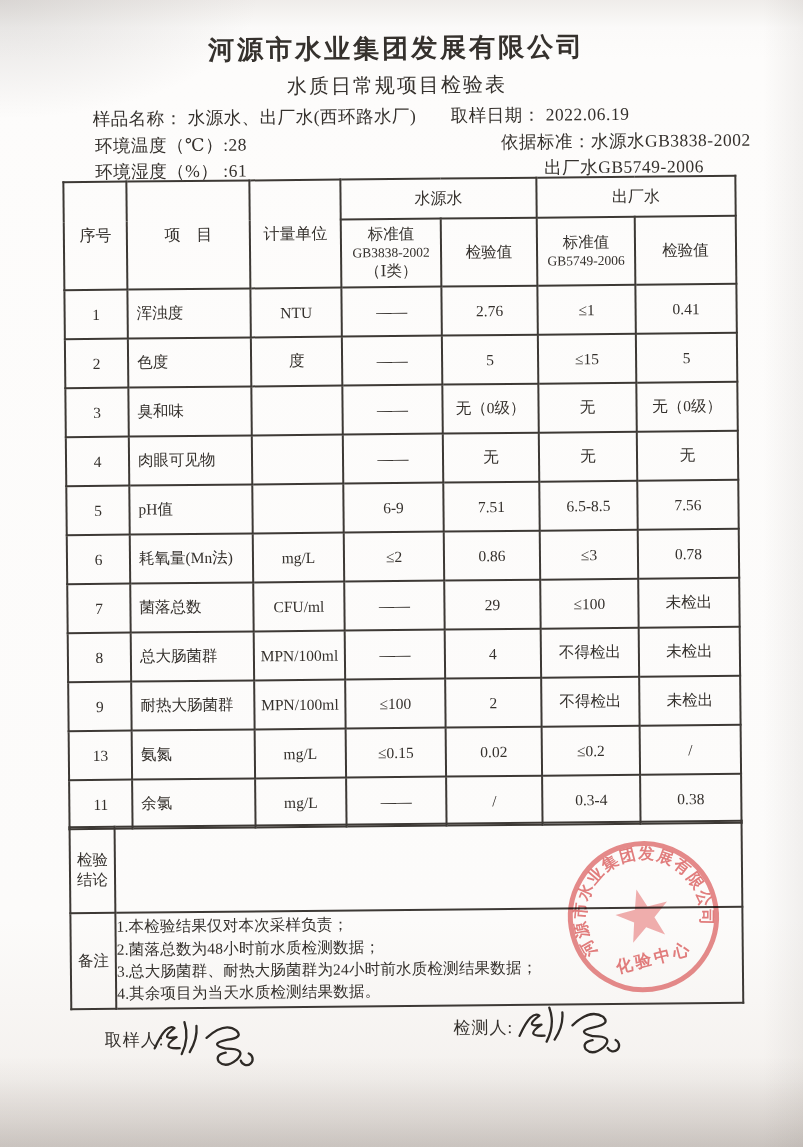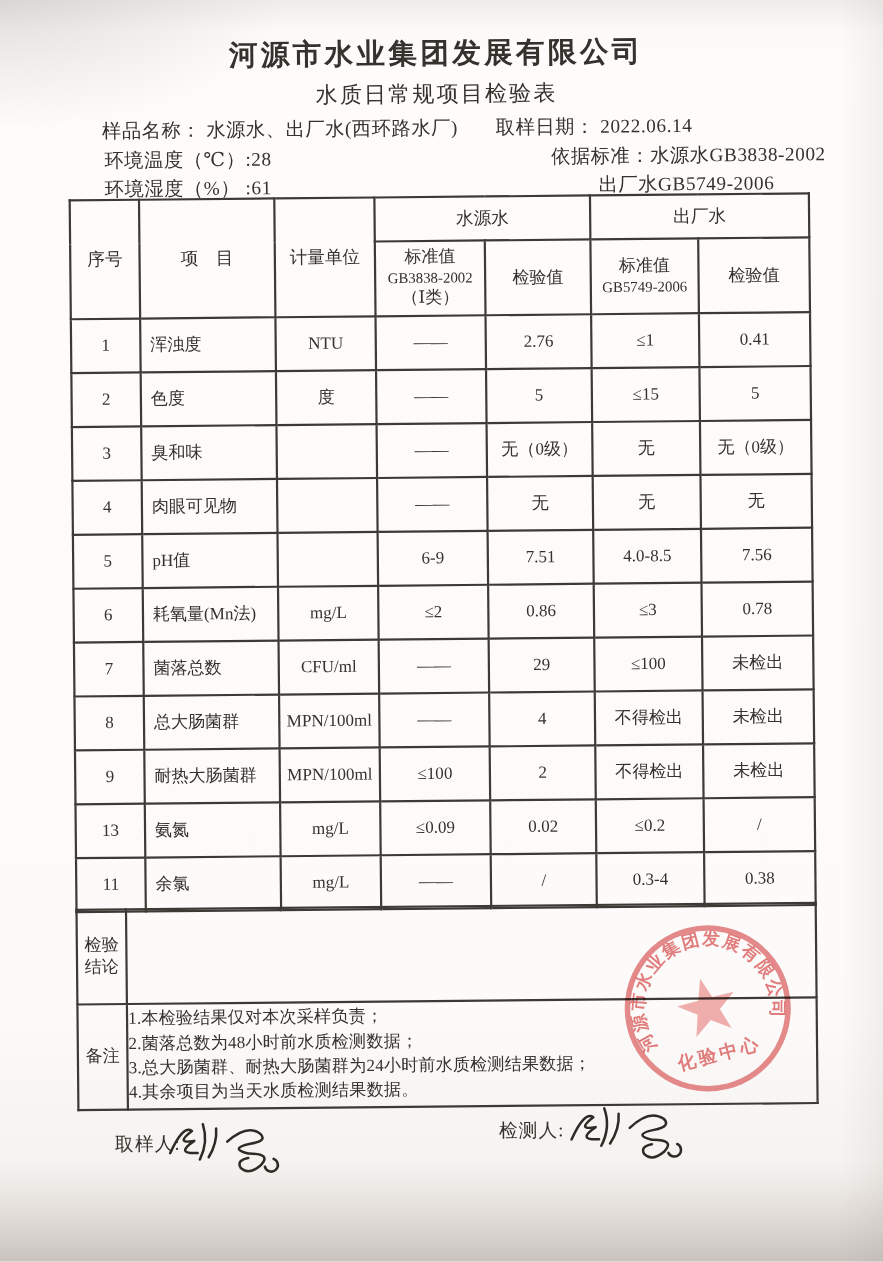--- a/index.html
+++ b/index.html
@@ -78,21 +78,21 @@
 <div class="photo"></div>
 <div class="shade-top-left"></div>
 <div class="shade-right"></div>
 
 <div class="doc">
 
   <div class="company">河源市水业集团发展有限公司</div>
   <div class="form-title">水质日常规项目检验表</div>
 
   <div class="info-line" style="left:97px;top:104px;"><span>样品名称：</span> <span>水源水、出厂水(西环路水厂)</span></div>
-  <div class="info-line" style="left:455px;top:104px;"><span>取样日期：</span> <span>2022.06.14</span></div>
+  <div class="info-line" style="left:455px;top:104px;"><span>取样日期：</span> <span>2022.06.19</span></div>
   <div class="info-line" style="left:99px;top:131px;">环境温度（℃）:28</div>
   <div class="info-line" style="left:505px;top:131px;"><span>依据标准：</span><span>水源水GB3838-2002</span></div>
   <div class="info-line" style="left:99px;top:157px;">环境湿度（%） :61</div>
   <div class="info-line" style="left:548px;top:157px;">出厂水GB5749-2006</div>
 
   <table class="tbl">
     <colgroup>
       <col style="width:63px">
         <col style="width:123px">
         <col style="width:91px">
@@ -159,21 +159,21 @@
           <td>无</td>
           <td>无</td>
           <td>无</td>
         </tr>
         <tr style="height: 49px;">
           <td>5</td>
           <td class="item-col">pH值</td>
           <td></td>
           <td>6-9</td>
           <td>7.51</td>
-          <td>4.0-8.5</td>
+          <td>6.5-8.5</td>
           <td>7.56</td>
         </tr>
         <tr style="height: 49px;">
           <td>6</td>
           <td class="item-col">耗氧量(Mn法)</td>
           <td>mg/L</td>
           <td>≤2</td>
           <td>0.86</td>
           <td>≤3</td>
           <td>0.78</td>
@@ -202,21 +202,21 @@
           <td>MPN/100ml</td>
           <td>≤100</td>
           <td>2</td>
           <td>不得检出</td>
           <td>未检出</td>
         </tr>
         <tr style="height: 49px;">
           <td>13</td>
           <td class="item-col">氨氮</td>
           <td>mg/L</td>
-          <td>≤0.09</td>
+          <td>≤0.15</td>
           <td>0.02</td>
           <td>≤0.2</td>
           <td>/</td>
         </tr>
         <tr style="height: 49px;">
           <td>11</td>
           <td class="item-col">余氯</td>
           <td>mg/L</td>
           <td>——</td>
           <td>/</td>

